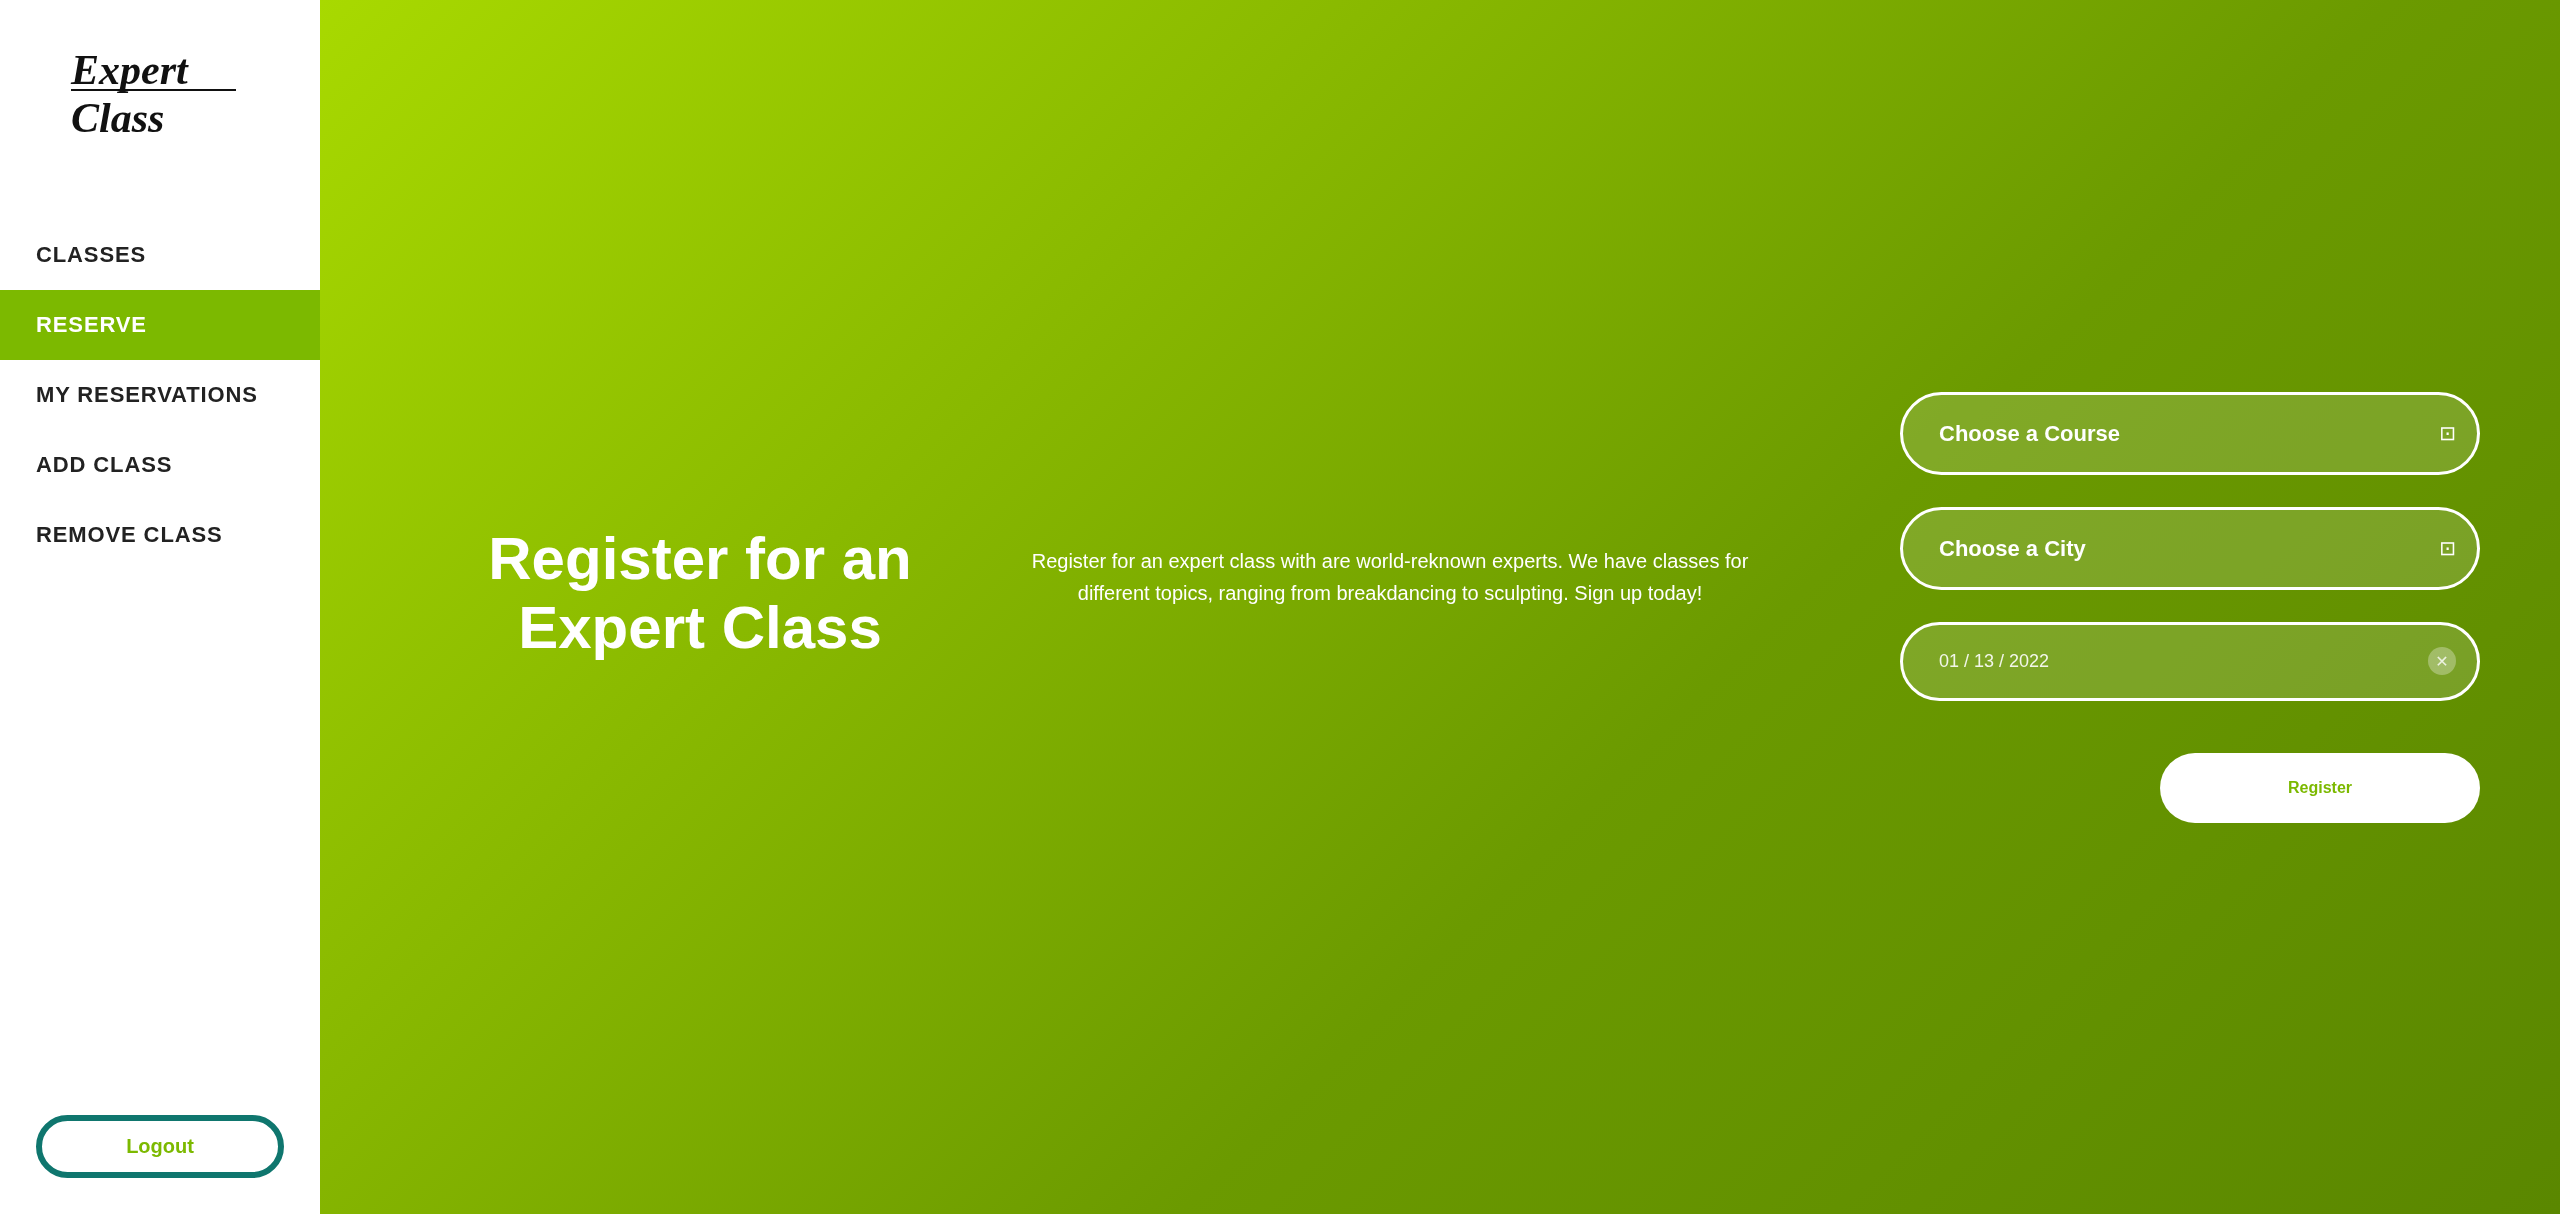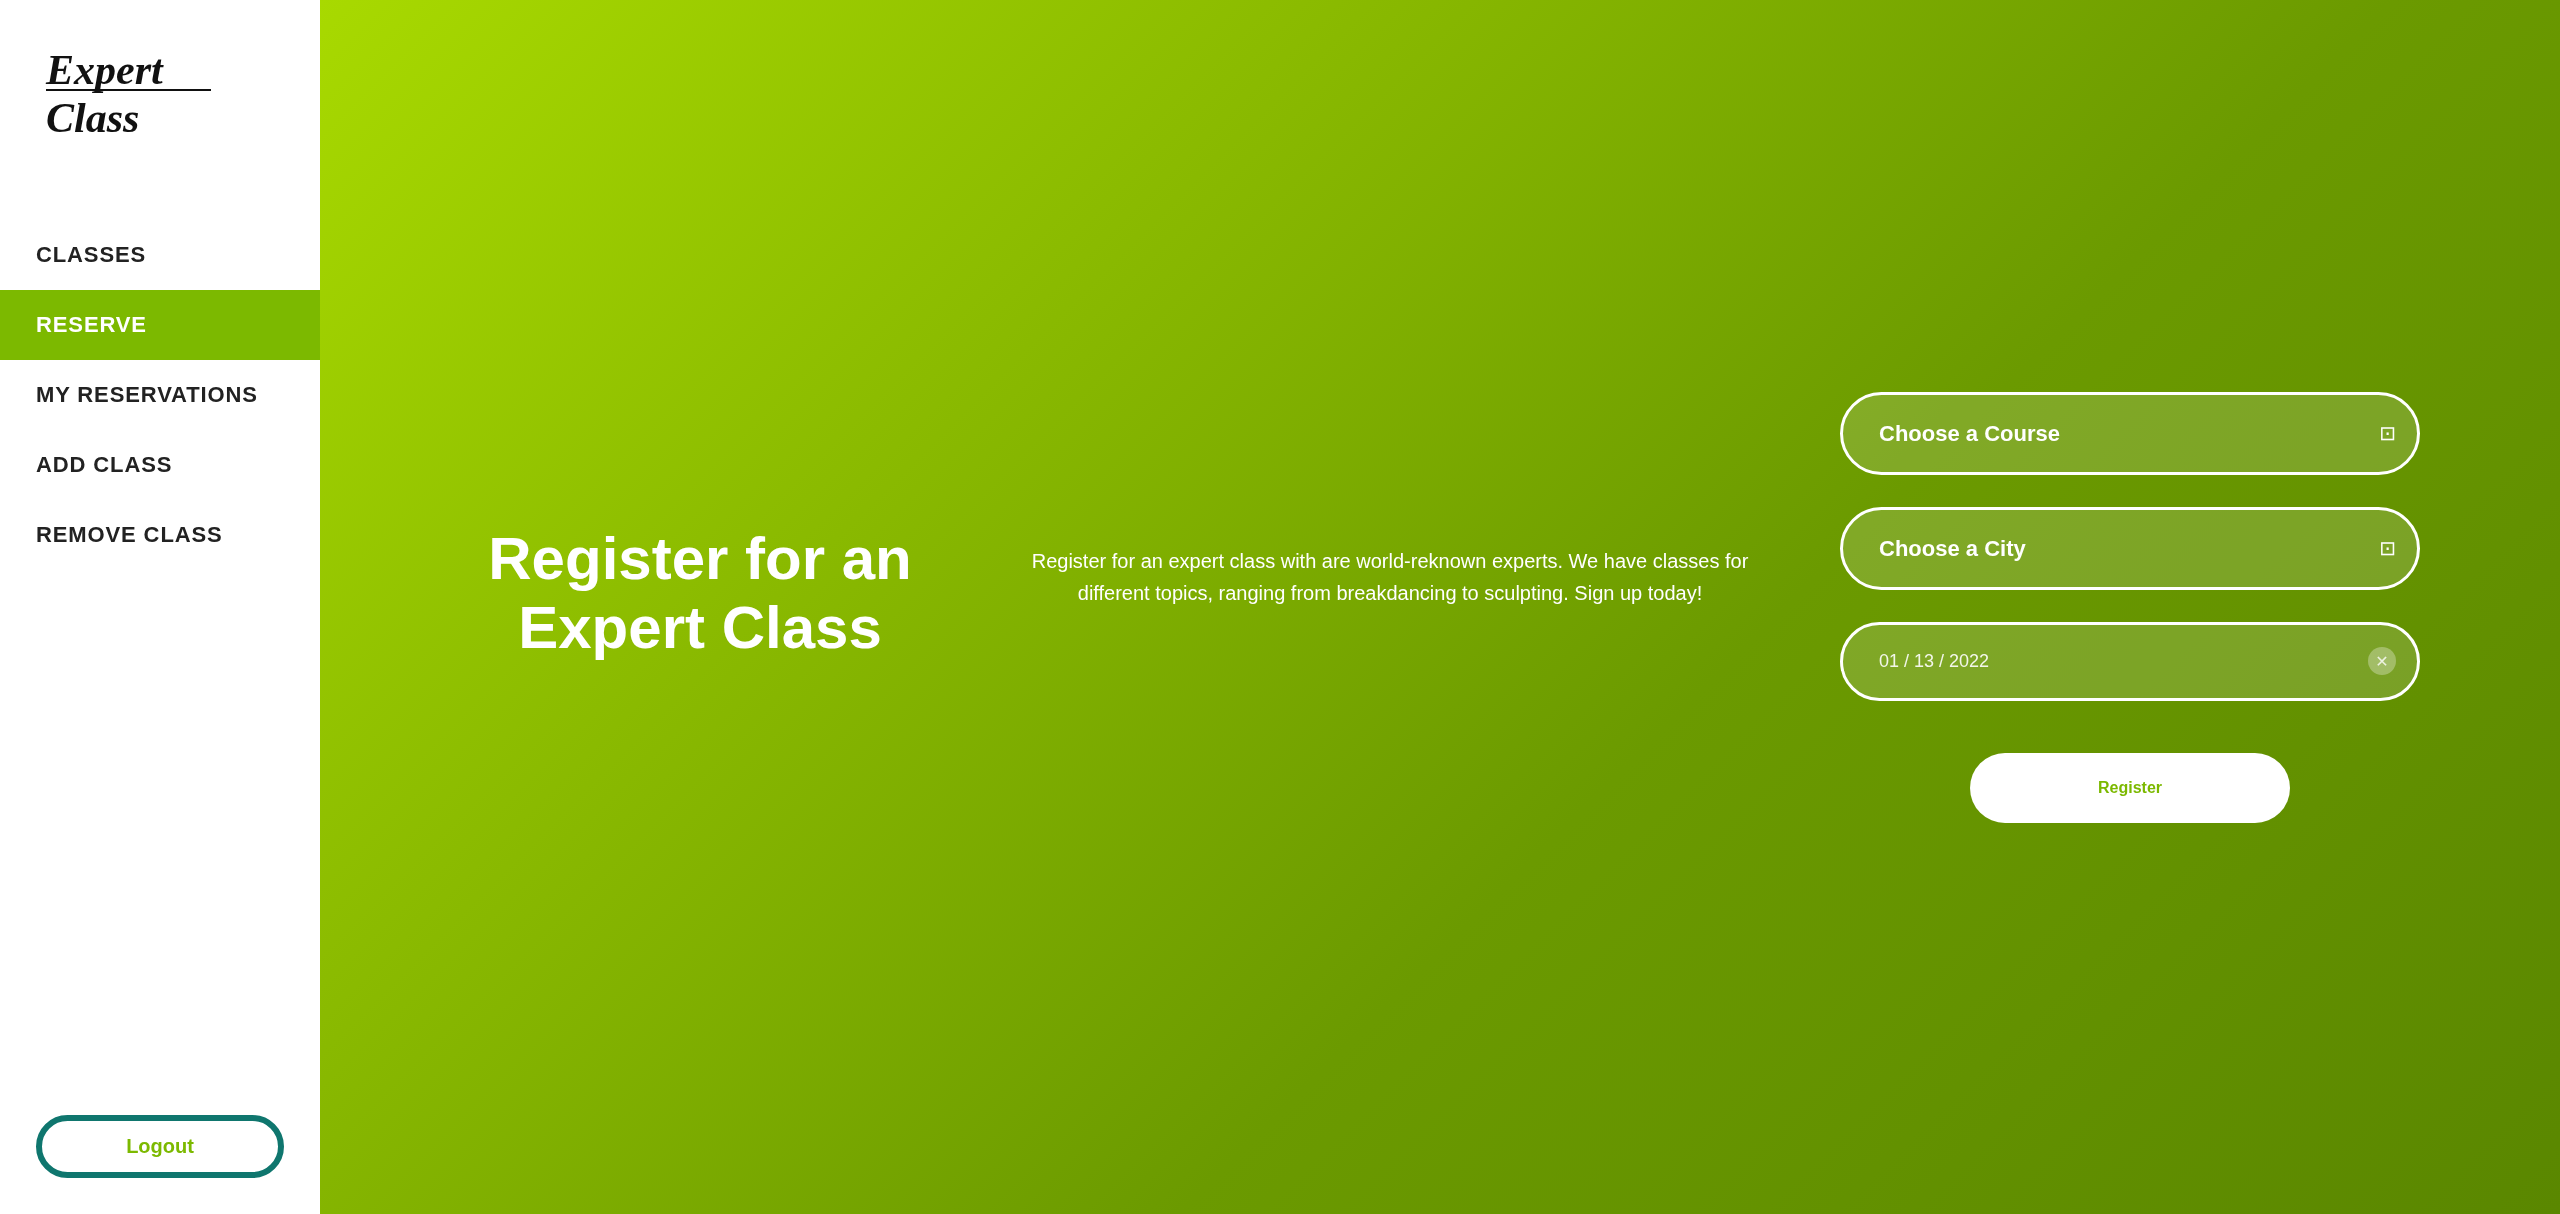--- a/index.html
+++ b/index.html
@@ -22,20 +22,21 @@
       background: #ffffff;
       display: flex;
       flex-direction: column;
       padding: 0;
       box-shadow: 2px 0 8px rgba(0,0,0,0.08);
     }
 
     .logo-area {
       padding: 32px 36px 24px 36px;
       border-bottom: none;
+      margin-left: 25px;
     }
 
     .nav-area {
       display: flex;
       flex-direction: column;
       margin-top: 40px;
       flex: 1;
     }
 
     .nav-item {
@@ -94,21 +95,21 @@
       color: #ffffff;
       text-align: center;
       max-width: 780px;
       line-height: 1.6;
       margin-bottom: 60px;
     }
 
     .form-area {
       display: flex;
       flex-direction: column;
-      align-items: center;
+      align-items: flex-end;
       gap: 32px;
       width: 100%;
       max-width: 700px;
     }
 
     .select-wrapper {
       width: 100%;
       max-width: 580px;
       position: relative;
     }

